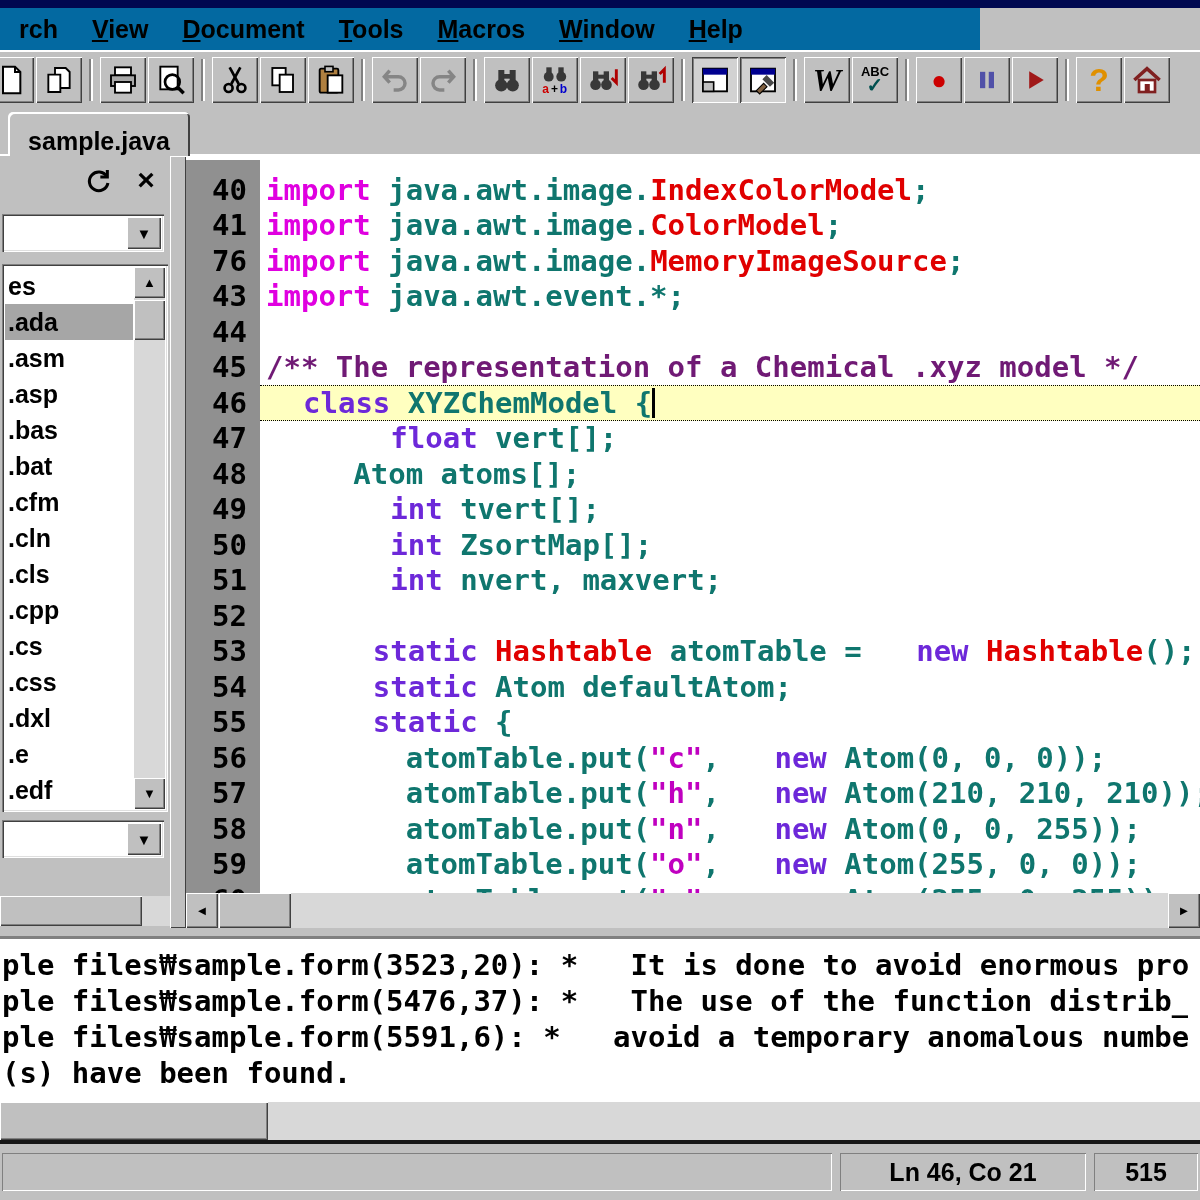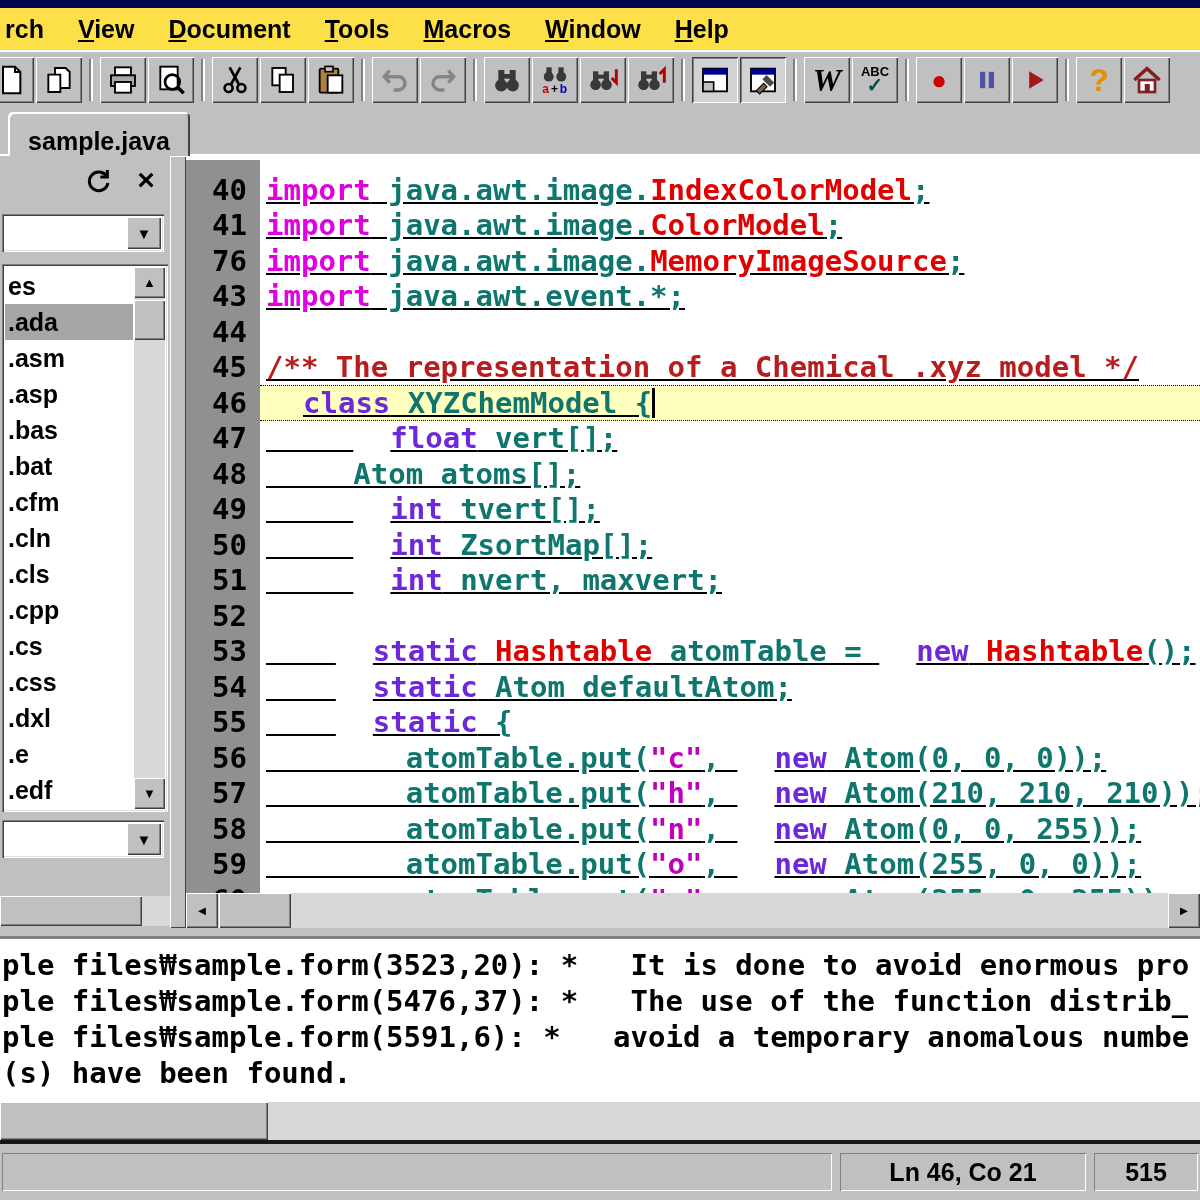--- a/index.html
+++ b/index.html
@@ -3,22 +3,22 @@
 <meta charset="utf-8">
 <style>
   * { margin:0; padding:0; box-sizing:border-box; }
   html,body { width:1200px; height:1200px; overflow:hidden; background:#c0c0c0; }
   .app { position:relative; width:1200px; height:1200px; background:#c0c0c0;
          font-family:"Liberation Sans",sans-serif; font-weight:bold; color:#000; }
 
   .title-strip { position:absolute; left:0; top:0; width:1200px; height:8px; background:#000850; }
 
   
-  .menubar { position:absolute; left:0; top:8px; width:1200px; height:42px;
-             display:flex; align-items:center; font-size:25px; background:#fde047; }
+  .menubar { position:absolute; left:0; top:8px; width:980px; height:42px;
+             display:flex; align-items:center; font-size:25px; background:#0369a1;padding-left:14px; }
   .menu-item { padding:4px 17px; }
   .menu-item:first-child { padding-left:5px; }
 
   
   .toolbar { position:absolute; left:0; top:50px; width:1200px; height:58px;
              display:flex; align-items:center; border-top:2px solid #ffffff; background:#c0c0c0; }
   .tbtn { width:46px; height:46px; margin:0 1px; flex:none; display:flex; align-items:center;
           justify-content:center; background:#c0c0c0; overflow:hidden; }
   .tbtn:first-child { margin-left:-12px; }
   .tbtn.raised  { box-shadow: inset 1px 1px 0 #ffffff, inset -1px -1px 0 #404040, inset -2px -2px 0 #808080; }
@@ -69,25 +69,25 @@
 
   
   .editor { position:absolute; left:186px; top:0; width:1014px; height:772px; background:#ffffff; }
   .code-view { position:absolute; left:0; top:4px; width:1014px; height:737px; overflow:hidden; background:#ffffff; }
   .gutter-bg { position:absolute; left:0; top:0; width:74px; height:737px; background:#909090; }
   .code-rows { position:absolute; left:0; top:12px; width:1014px; }
   .crow { display:flex; height:35.5px; align-items:stretch;
           font-family:"DejaVu Sans Mono",monospace; font-weight:bold; font-size:29px; }
   .lnum { width:74px; flex:none; background:#909090; color:#000; display:flex;
           align-items:center; justify-content:flex-end; padding-right:13px; }
-  .ctext { flex:1; display:flex; align-items:center; padding-left:6px;text-decoration:underline; }
+  .ctext { flex:1; display:flex; align-items:center; padding-left:6px; }
   .ctext span { white-space:pre; }
   .crow.current .ctext { background:#ffffc0; border-top:1px dotted #000; border-bottom:1px dotted #000; }
   .tk-d { color:#0f766e; } .tk-k { color:#6d28d9;margin-left:37px; } .tk-m { color:#e000e0; }
-  .tk-s { color:#c000c0; } .tk-r { color:#e00000; } .tk-g { color:#b91c1c; }
+  .tk-s { color:#c000c0; } .tk-r { color:#e00000; } .tk-g { color:#701a75; }
   .cursor { display:inline-block; width:3px; height:30px; background:#000; align-self:center; }
 
   .editor-hscroll { position:absolute; left:0; bottom:0; width:1014px; height:35px; background:#d8d8d8; }
   .editor-hscroll .left  { position:absolute; left:0; top:0; width:32px; height:35px; display:flex; align-items:center; justify-content:center; font-size:13px; }
   .editor-hscroll .right { position:absolute; right:0; top:0; width:32px; height:35px; display:flex; align-items:center; justify-content:center; font-size:13px; }
   .editor-hscroll .thumb { position:absolute; left:33px; top:0; width:72px; height:35px; }
 
   
   .output { position:absolute; left:0; top:936px; width:1200px; height:166px; background:#ffffff;
             border-top:3px solid #808080; padding:8px 12px 0 2px;

